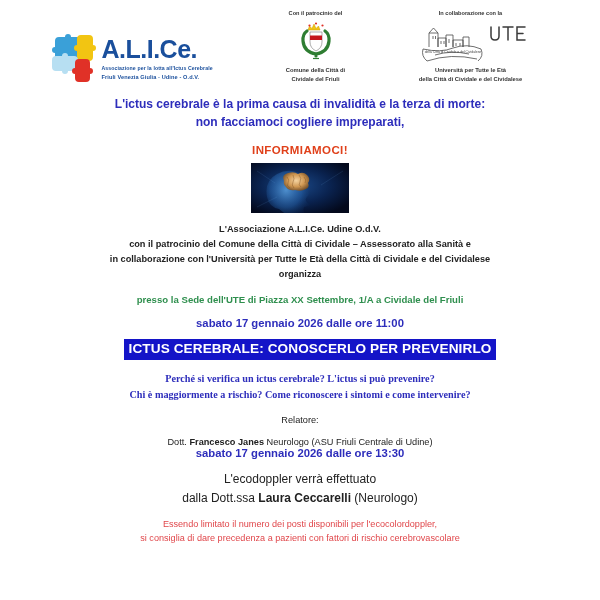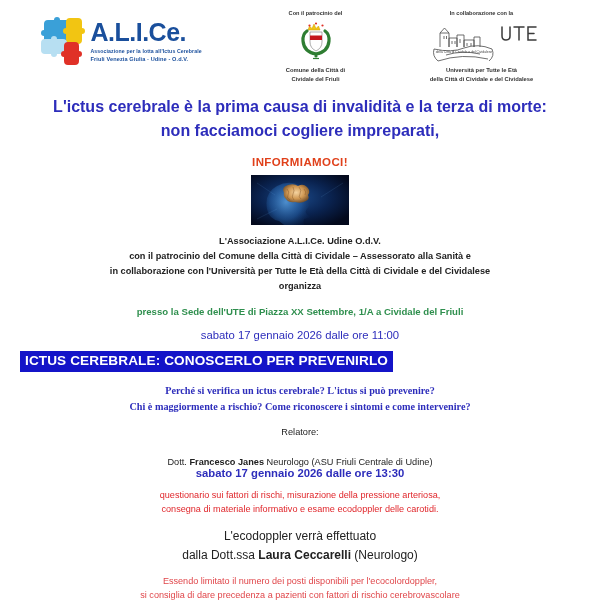--- a/index.html
+++ b/index.html
@@ -19,24 +19,24 @@
     width: 600px;
     height: 600px;
     background: #ffffff;
     box-sizing: border-box;
     padding: 0;
   }
 
   
   .header-row {
     display: flex;
-    align-items: flex-start;
+    align-items: flex-end;
     justify-content: center;
     padding: 8px 10px 0 10px;
-    gap: 16px;
+    gap: 5px;
   }
   .logo-alice {
     display: flex;
     align-items: center;
     width: 195px;
     padding-left: 6px;
     padding-top: 8px;
   }
   .puzzle {
     width: 46px;
@@ -108,21 +108,21 @@
   }
 
   
   .block {
     text-align: center;
     width: 100%;
   }
   .headline {
     color: #2d2dbb;
     font-weight: bold;
-    font-size: 16px;
+    font-size: 12px;
     line-height: 1.5;
     margin-top: 12px;
   }
   .informiamoci {
     color: #e0401a;
     font-weight: bold;
     font-size: 11.5px;
     letter-spacing: 0.4px;
     margin-top: 13px;
   }
@@ -146,32 +146,33 @@
     margin-top: 9px;
   }
   .venue {
     color: #2f8f4e;
     font-weight: bold;
     font-size: 9.6px;
     margin-top: 12px;
   }
   .date1 {
     color: #2d2dbb;
-    font-weight: normal;
+    font-weight: bold;
     font-size: 11.3px;
     margin-top: 12px;
   }
   .conferenza {
     color: #e0262b;
     font-weight: bold;
     font-size: 10.2px;
     margin-top: 12px;
   }
   .title-bar-wrap {
     display: flex;
+    justify-content: center;
     margin-top: 10px;
     padding-left: 20px;
   }
   .title-bar {
     background: #1414c8;
     color: #ffffff;
     font-weight: bold;
     font-size: 13.6px;
     padding: 2px 5px 3px 5px;
     letter-spacing: 0.1px;
@@ -186,21 +187,21 @@
     font-family: Liberation Serif, serif;
   }
   .relatore-label {
     color: #222;
     font-size: 9.2px;
     margin-top: 12px;
   }
   .relatore-name {
     color: #222;
     font-size: 9.2px;
-    margin-top: 20px;
+    margin-top: 12px;
   }
   .relatore-name b { font-weight: bold; }
 
   .date2 {
     color: #2d2dbb;
     font-weight: bold;
     font-size: 11.3px;
   }
   .activities {
     color: #e0262b;
@@ -373,24 +374,20 @@
   <div class="block questions">
     <div>Perché si verifica un ictus cerebrale? L'ictus si può prevenire?</div>
     <div>Chi è maggiormente a rischio? Come riconoscere i sintomi e come intervenire?</div>
   </div>
 
   <div class="block relatore-label">Relatore:</div>
   <div class="block relatore-name"><span>Dott. </span><b>Francesco Janes</b><span> Neurologo (ASU Friuli Centrale di Udine)</span></div>
 
   <div class="block date2">sabato 17 gennaio 2026 dalle ore 13:30</div>
 
-  <div class="block activities">
-    <div>questionario sui fattori di rischi, misurazione della pressione arteriosa,</div>
-    <div>consegna di materiale informativo e esame ecodoppler delle carotidi.</div>
-  </div>
 
   <div class="block eco-block">
     <div>L'ecodoppler verrà effettuato</div>
     <div><span>dalla Dott.ssa </span><b>Laura Ceccarelli</b><span> (Neurologo)</span></div>
   </div>
 
   <div class="block warning">
     <div>Essendo limitato il numero dei posti disponibili per l'ecocolordoppler,</div>
     <div>si consiglia di dare precedenza a pazienti con fattori di rischio cerebrovascolare</div>
 

